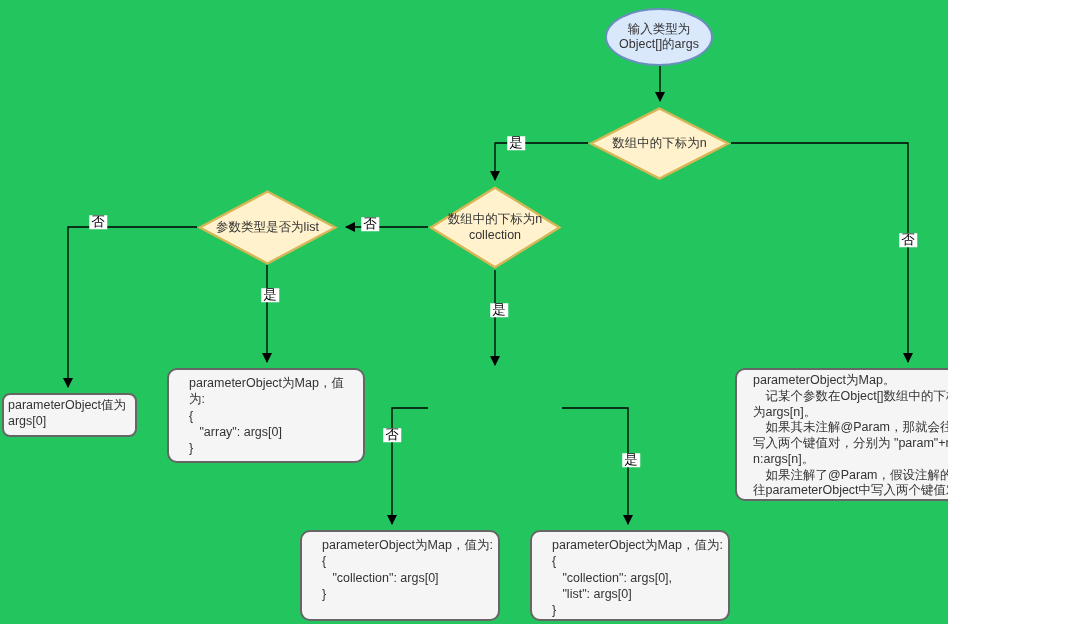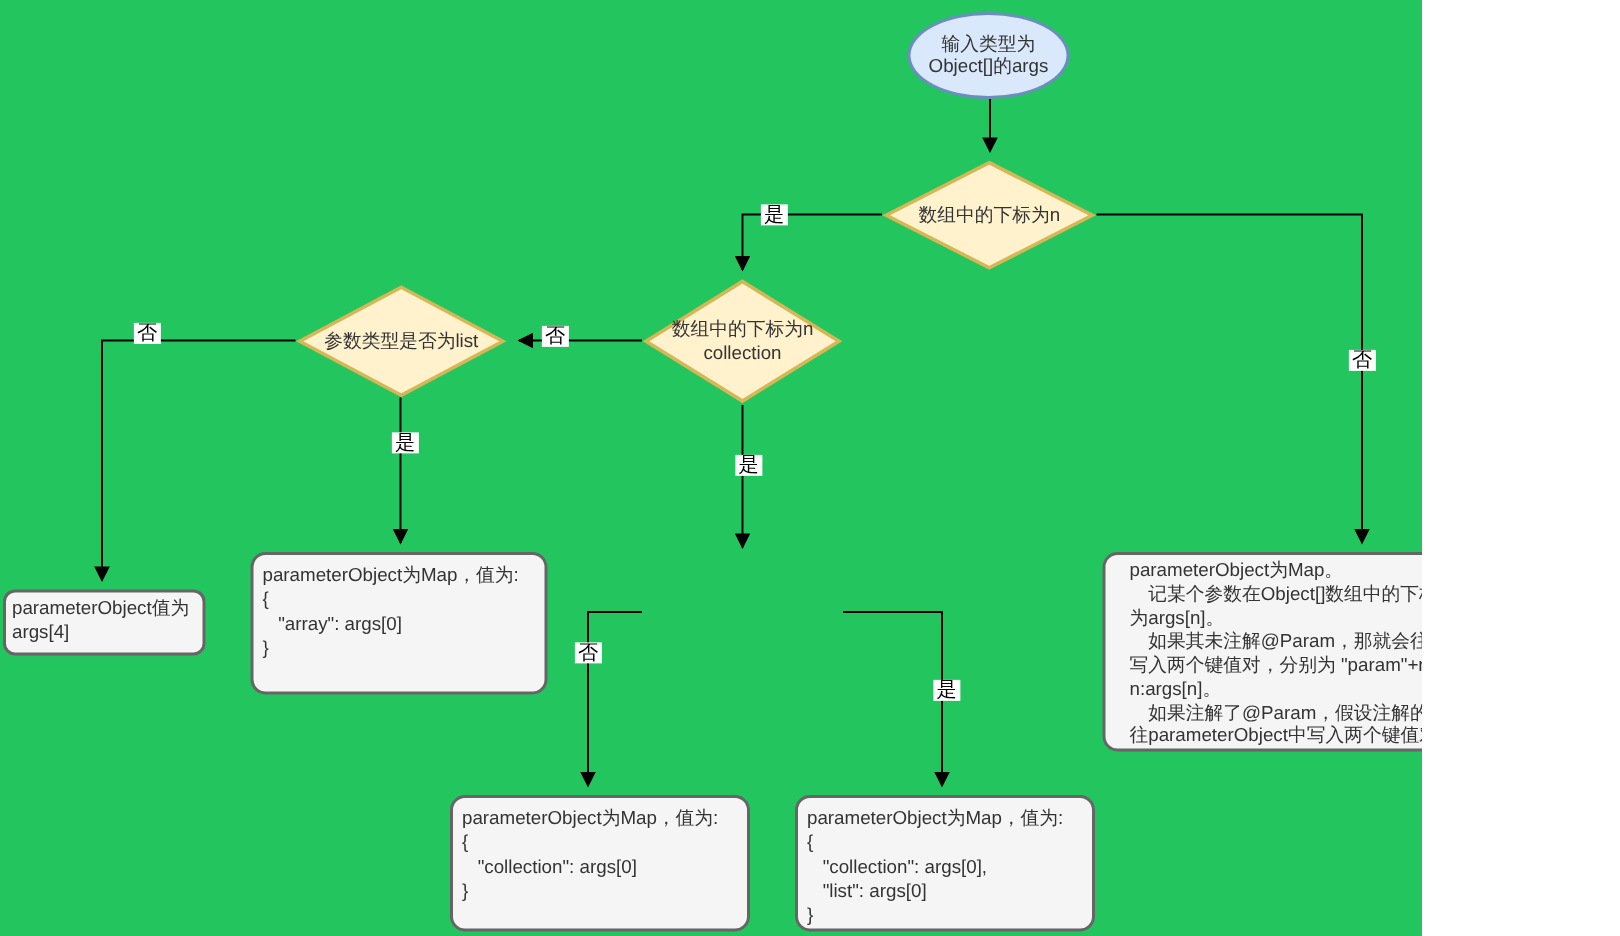--- a/index.html
+++ b/index.html
@@ -21,21 +21,21 @@
     display:flex;align-items:center;justify-content:center;
     text-align:center;font-size:12.5px;color:#333333;
     white-space:pre-line;line-height:1.22;
   }
   .box{
     background:#f5f5f5;border:2px solid #666666;border-radius:10px;
     box-sizing:border-box;color:#333333;
   }
   .box-text{
     position:absolute;left:0;top:0;right:0;bottom:0;
-    padding:5px 5px 4px 6px;font-size:12.5px;line-height:1.3;
+    padding:5px 5px 4px 20px;font-size:12.5px;line-height:1.3;
     white-space:pre-wrap;overflow:hidden;text-align:left;color:#333333;
   }
   .box-text.tight{line-height:1.26;padding:3px 4px;}
   .box-text.rules{line-height:1.26;padding:3px 16px;}
   .edge-label{
     position:absolute;transform:translate(-50%,-50%);
     background:#ffffff;padding:0 2px;font-size:13.5px;color:#000000;line-height:1;
   }
 </style>
 </head>
@@ -83,21 +83,21 @@
   <div class="node" style="left:197px;top:190px;width:141px;height:75px;">
     <svg class="diamond-shape" viewBox="0 0 100 100" preserveAspectRatio="none">
       <polygon points="50,2 98,50 50,98 2,50" vector-effect="non-scaling-stroke"></polygon>
     </svg>
     <div class="node-label">参数类型是否为list</div>
   </div>
 
 
   <div class="node box" style="left:2px;top:393px;width:135px;height:44px;border-radius:8px;">
     <div class="box-text tight">parameterObject值为
-args[4]</div>
+args[0]</div>
   </div>
 
   <div class="node box" style="left:167px;top:368px;width:198px;height:95px;">
     <div class="box-text">parameterObject为Map，值为:
 {
    "array": args[0]
 }</div>
   </div>
 
   <div class="node box" style="left:300px;top:530px;width:200px;height:91px;">

